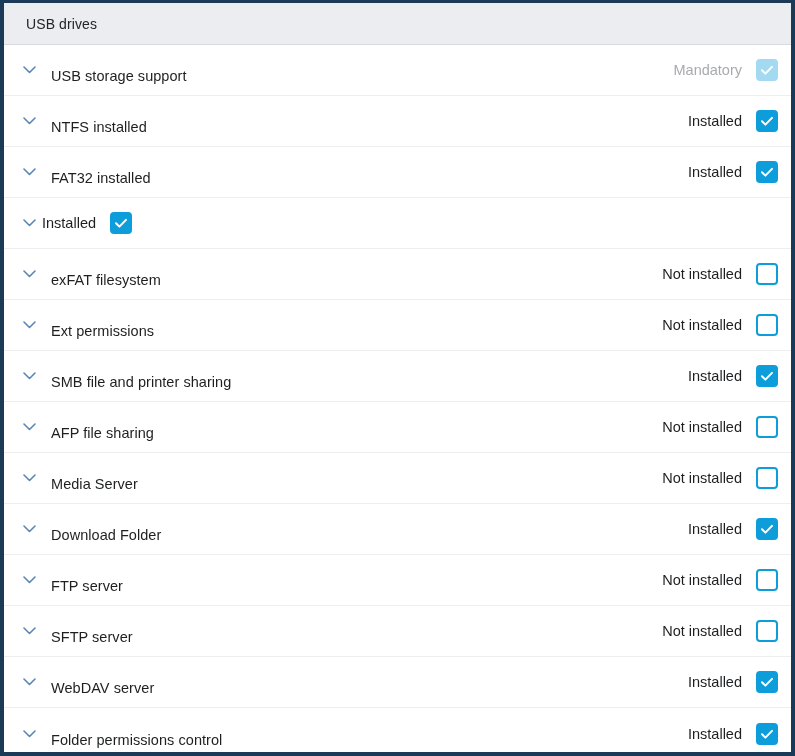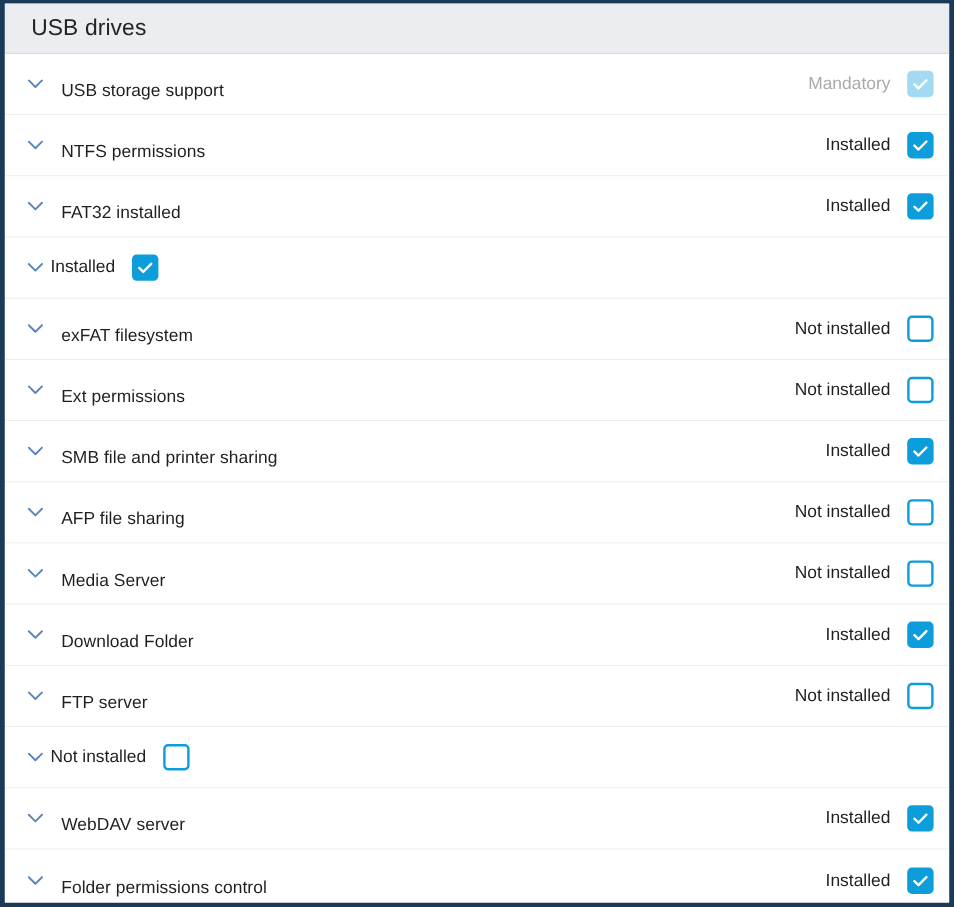--- a/index.html
+++ b/index.html
@@ -30,21 +30,21 @@
   .panel-header {
     height: 42px;
     box-sizing: border-box;
     background: #ecedf0;
     border-bottom: 1px solid #d7dbe0;
     display: flex;
     align-items: center;
     padding-left: 22px;
   }
   .panel-header-title {
-    font-size: 19px;
+    font-size: 14px;
     color: #222426;
     letter-spacing: 0.1px;
   }
 
   
   .feature-list {
     display: block;
   }
   .feature-row {
     height: 51px;
@@ -148,21 +148,21 @@
             <path d="M4 9.3L7.4 12.6L14 5.9" stroke="#ffffff" stroke-width="2" stroke-linecap="round" stroke-linejoin="round"></path>
           </svg>
         </div>
       </div>
       <div class="feature-row">
         <div class="chevron-btn">
           <svg width="13" height="8" viewBox="0 0 13 8" fill="none">
             <path d="M1 1L6.5 6.5L12 1" stroke="#5b87b8" stroke-width="1.6" stroke-linecap="round" stroke-linejoin="round"></path>
           </svg>
         </div>
-        <div class="feature-label">NTFS permissions</div>
+        <div class="feature-label">NTFS installed</div>
         <div class="feature-status">Installed</div>
         <div class="cbox checked" role="checkbox" aria-checked="true">
           <svg width="18" height="18" viewBox="0 0 18 18" fill="none">
             <path d="M4 9.3L7.4 12.6L14 5.9" stroke="#ffffff" stroke-width="2" stroke-linecap="round" stroke-linejoin="round"></path>
           </svg>
         </div>
       </div>
       <div class="feature-row">
         <div class="chevron-btn">
           <svg width="13" height="8" viewBox="0 0 13 8" fill="none">
@@ -267,20 +267,21 @@
         <div class="feature-label">FTP server</div>
         <div class="feature-status">Not installed</div>
         <div class="cbox unchecked" role="checkbox" aria-checked="false"></div>
       </div>
       <div class="feature-row">
         <div class="chevron-btn">
           <svg width="13" height="8" viewBox="0 0 13 8" fill="none">
             <path d="M1 1L6.5 6.5L12 1" stroke="#5b87b8" stroke-width="1.6" stroke-linecap="round" stroke-linejoin="round"></path>
           </svg>
         </div>
+        <div class="feature-label">SFTP server</div>
         <div class="feature-status">Not installed</div>
         <div class="cbox unchecked" role="checkbox" aria-checked="false"></div>
       </div>
       <div class="feature-row">
         <div class="chevron-btn">
           <svg width="13" height="8" viewBox="0 0 13 8" fill="none">
             <path d="M1 1L6.5 6.5L12 1" stroke="#5b87b8" stroke-width="1.6" stroke-linecap="round" stroke-linejoin="round"></path>
           </svg>
         </div>
         <div class="feature-label">WebDAV server</div>

